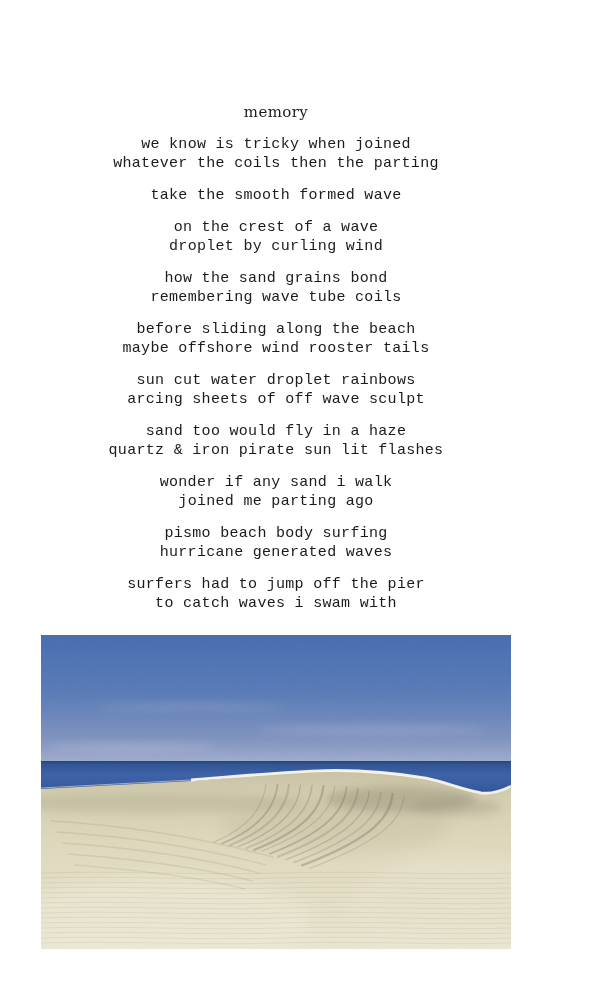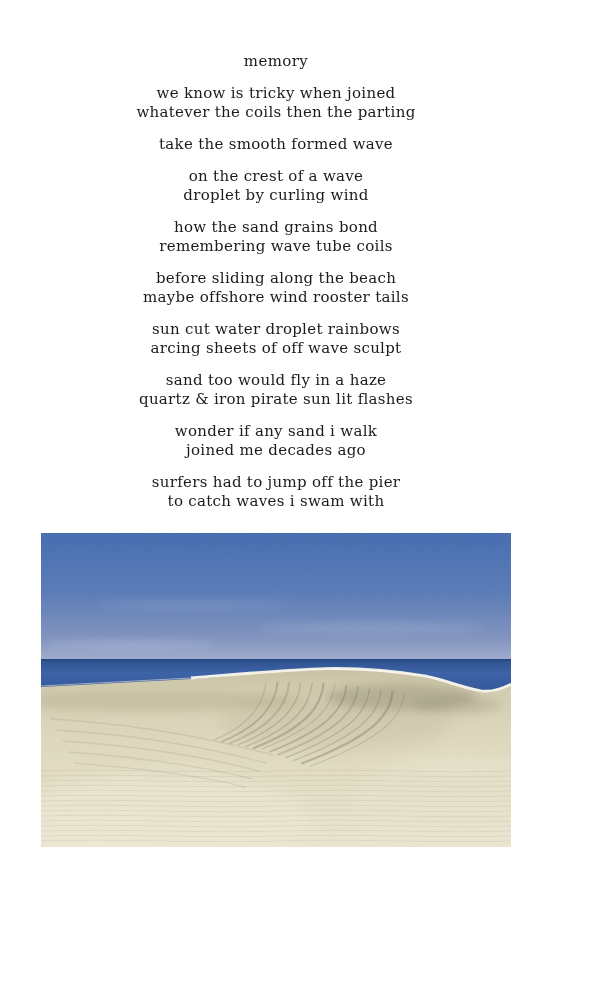--- a/index.html
+++ b/index.html
@@ -11,41 +11,42 @@
     width: 612px;
     height: 1008px;
     overflow: hidden;
     font-family: "DejaVu Serif", serif;
   }
   .page {
     width: 552px;
     height: 1008px;
     background: #ffffff;
     box-sizing: border-box;
-    padding-top: 52px;
+    padding-top: 103px;
   }
   .poem {
     text-align: center;
     color: #1b1b1b;
   }
   .poem-title {
     font-size: 15px;
     line-height: 19px;
     font-weight: normal;
     letter-spacing: 0.4px;
     margin: 0;
   }
   .stanza {
     margin: 13px 0 0 0;
   }
   .poem-line {
     font-size: 15px;
     line-height: 19px;
     letter-spacing: 0.3px;
     margin: 0;
+    font-family: Liberation Mono, monospace;
   }
   .photo-figure {
     margin: 22px auto 0 auto;
     width: 470px;
     height: 314px;
   }
   .photo-figure svg {
     display: block;
     width: 470px;
     height: 314px;
@@ -80,21 +81,25 @@
     <div class="stanza">
       <p class="poem-line">sun cut water droplet rainbows</p>
       <p class="poem-line">arcing sheets of off wave sculpt</p>
     </div>
     <div class="stanza">
       <p class="poem-line">sand too would fly in a haze</p>
       <p class="poem-line">quartz &amp; iron pirate sun lit flashes</p>
     </div>
     <div class="stanza">
       <p class="poem-line">wonder if any sand i walk</p>
-      <p class="poem-line">joined me decades ago</p>
+      <p class="poem-line">joined me parting ago</p>
+    </div>
+    <div class="stanza">
+      <p class="poem-line">pismo beach body surfing</p>
+      <p class="poem-line">hurricane generated waves</p>
     </div>
     <div class="stanza">
       <p class="poem-line">surfers had to jump off the pier</p>
       <p class="poem-line">to catch waves i swam with</p>
     </div>
   </section>
 
   <figure class="photo-figure">
     <svg viewBox="0 0 470 314" xmlns="http://www.w3.org/2000/svg">
       <defs>

